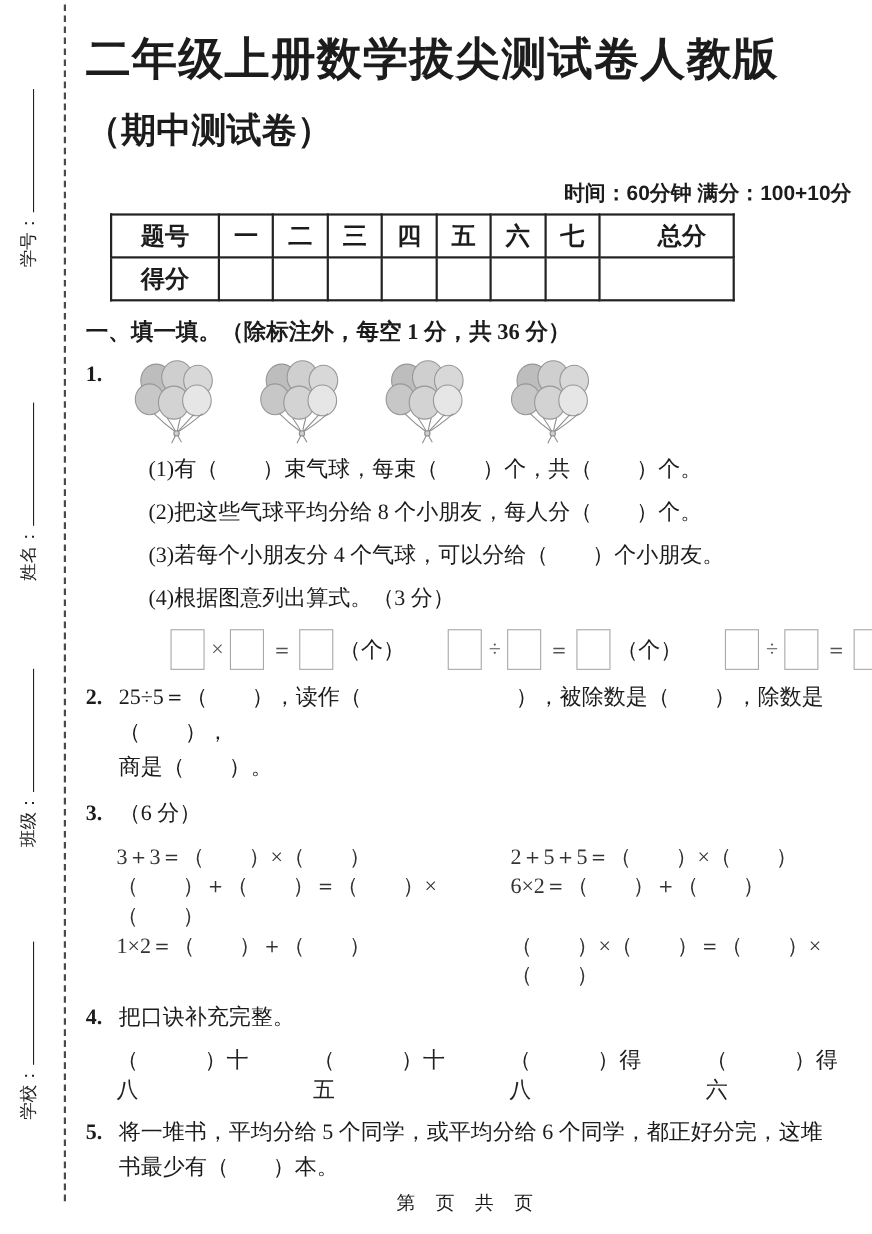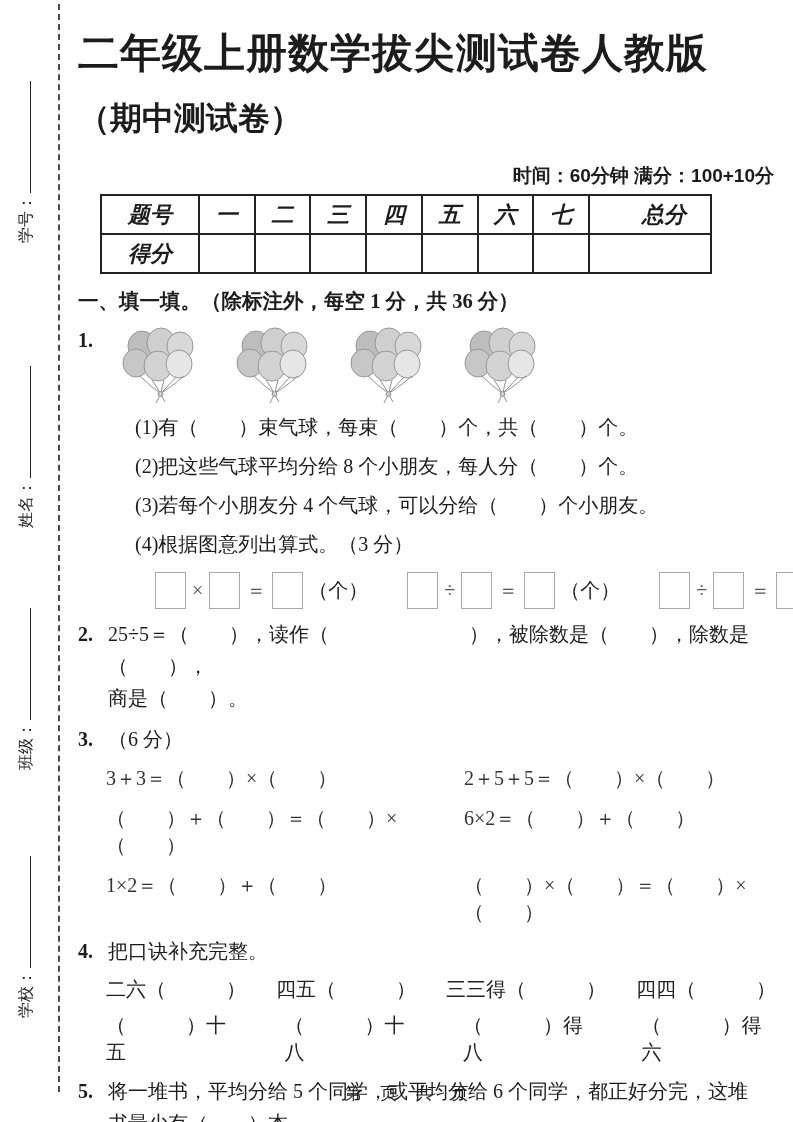--- a/index.html
+++ b/index.html
@@ -18,46 +18,46 @@
 
   
   .content{position:absolute;left:78px;top:16px;width:700px;}
   h1.title{margin:10px 0 0;text-align:left;font-size:41px;font-weight:900;letter-spacing:1px;
     font-family:"Liberation Sans","DejaVu Sans",sans-serif;}
   h2.subtitle{margin:16px 0 0;text-align:left;font-size:32px;font-weight:900;
     font-family:"Liberation Sans","DejaVu Sans",sans-serif;}
   .info{margin:22px 4px 5px 0;text-align:right;font-size:19px;font-weight:700;
     font-family:"Liberation Sans","DejaVu Sans",sans-serif;}
 
-  table.score{border-collapse:collapse;table-layout:fixed;width:612px;margin-left:22px;font-style:italic;}
+  table.score{border-collapse:collapse;table-layout:fixed;width:568px;margin-left:22px;}
   table.score td{border:2px solid #222;height:37px;text-align:center;vertical-align:middle;
     font-size:22px;font-weight:700;padding:0;}
   table.score td.c-first{width:96px;}
   table.score td.c-last{width:92px;padding-left:28px;}
 
   .sec-heading{margin:13px 0 0;font-size:20.5px;font-weight:600;}
 
   .q{display:flex;margin-top:9px;font-size:20px;line-height:1.6;}
   .qnum{flex:0 0 30px;font-weight:700;font-family:"Liberation Serif",serif;}
   .qbody{flex:1;}
   .qline{margin:8px 0 0 57px;font-size:20px;line-height:1.55;}
 
   .balloon-row{display:flex;gap:32px;margin:2px 0 0 12px;}
 
   .eq-row{display:flex;align-items:center;margin:12px 0 2px 72px;font-size:20px;}
   .eq-group{display:flex;align-items:center;margin-right:34px;}
   .ebox{display:inline-block;width:29px;height:35px;border:1.6px solid #a8a8a8;margin:0 5px;background:#fff;}
   .op{margin:0 1px;color:#555;}
 
-  .q3-grid{display:grid;grid-template-columns:358px auto;row-gap:13px;margin:10px 0 0 28px;
+  .q3-grid{display:grid;grid-template-columns:358px auto;margin:10px 0 0 28px;
     font-size:20px;color:#333;}
   .q4-row{display:flex;gap:30px;margin:9px 0 0 28px;font-size:20px;color:#222;}
   .q4-row.second{gap:42px;}
 
-  .footer{position:absolute;left:60px;top:1082px;width:700px;text-align:center;font-size:17px;
+  .footer{position:absolute;left:76px;top:1082px;width:700px;text-align:center;font-size:17px;
     letter-spacing:7px;font-family:"Liberation Sans","DejaVu Sans",sans-serif;}
 </style>
 </head>
 <body>
 
 <div>
   <div class="sb-item" style="top:243px">
     <span>学号：</span><span class="sb-blank"></span>
   </div>
   <div class="sb-item" style="top:528px">
@@ -245,29 +245,23 @@
     <span>（　　）＋（　　）＝（　　）×（　　）</span>
     <span>6×2＝（　　）＋（　　）</span>
     <span>1×2＝（　　）＋（　　）</span>
     <span>（　　）×（　　）＝（　　）×（　　）</span>
   </div>
 
   <div class="q">
     <span class="qnum">4.</span>
     <div class="qbody">把口诀补充完整。</div>
   </div>
-  <div class="q4-row">
-    <span>二六（　　　）</span>
-    <span>四五（　　　）</span>
-    <span>三三得（　　　）</span>
-    <span>四四（　　　）</span>
-  </div>
   <div class="q4-row second">
+    <span>（　　　）十八</span>
     <span>（　　　）十五</span>
-    <span>（　　　）十八</span>
     <span>（　　　）得八</span>
     <span>（　　　）得六</span>
   </div>
 
   <div class="q">
     <span class="qnum">5.</span>
     <div class="qbody">
       <div>将一堆书，平均分给 5 个同学，或平均分给 6 个同学，都正好分完，这堆</div>
       <div>书最少有（　　）本。</div>
     </div>

